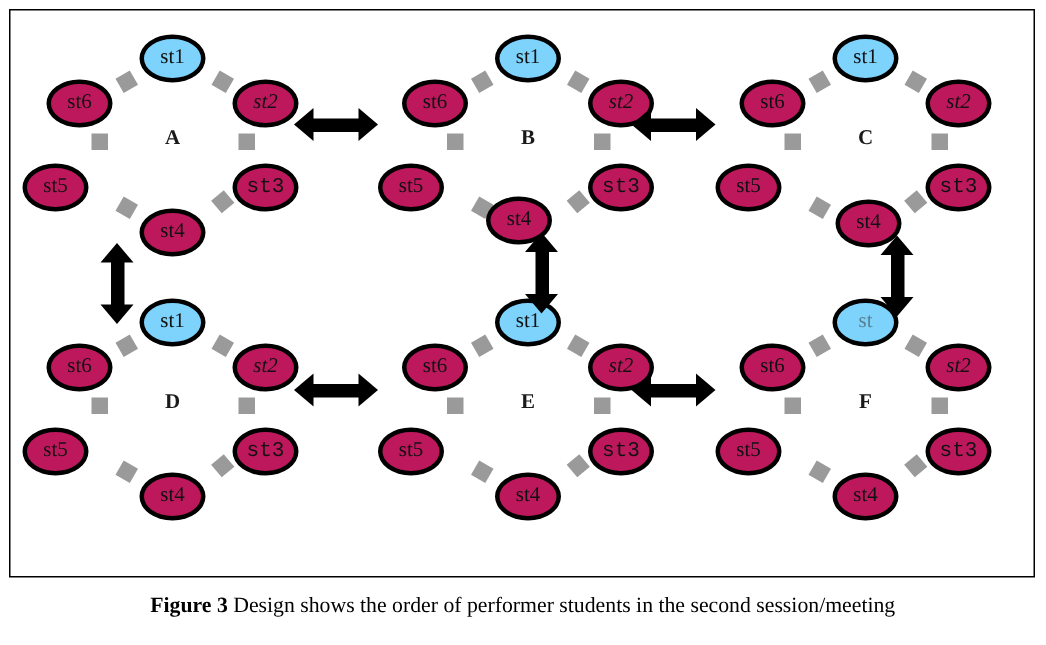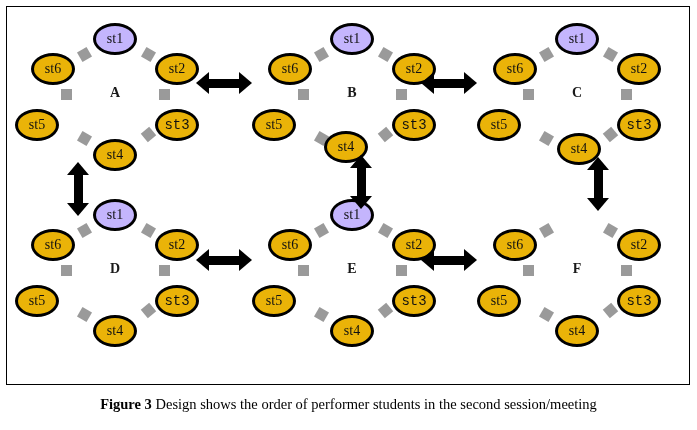--- a/index.html
+++ b/index.html
@@ -12,32 +12,32 @@
     position:absolute;left:6px;top:6px;
     width:684px;height:379px;
     border:1.5px solid #000;
     box-sizing:border-box;
     background:#fff;
   }
   .group{position:absolute;width:200px;height:160px;}
   .node{
     position:absolute;width:44px;height:32px;
     border:3px solid #000;border-radius:50%;
-    background:#eab308;
+    background:#be185d;
     display:flex;align-items:center;justify-content:center;
     font-family:"Liberation Serif", serif;
     font-size:14px;color:#111;
     box-sizing:border-box;
     line-height:1;
   }
-  .node.shaded{background:#c4b5fd;}
+  .node.shaded{background:#7dd3fc;}
   .node.faded{color:rgba(60,60,60,0.55);}
   
   .pos-st1{left:78px;top:2px;}
-  .pos-st2{left:140px;top:32px;}
+  .pos-st2{left:140px;top:32px;font-style:italic;}
   .pos-st3{left:140px;top:88px;font-family:Liberation Mono, monospace;}
   .pos-st4{left:78px;top:118px;}
   .pos-st5{left:0;top:88px;}
   .pos-st6{left:16px;top:32px;}
   
   .v-b .pos-st4{left:72px;top:110px;}
   .v-c .pos-st4{left:80px;top:112px;}
   .group-label{
     position:absolute;left:0;top:64px;width:200px;
     text-align:center;
@@ -159,20 +159,21 @@
     <div class="group-label">E</div>
   </div>
 
   <div class="group" style="left:470px;top:190px;">
     <div class="chev c1"></div>
     <div class="chev c2"></div>
     <div class="chev c3"></div>
     <div class="chev c4"></div>
     <div class="chev c5"></div>
     <div class="chev c6"></div>
+    <div class="node shaded faded pos-st1">st</div>
     <div class="node pos-st2">st2</div>
     <div class="node pos-st3">st3</div>
     <div class="node pos-st4">st4</div>
     <div class="node pos-st5">st5</div>
     <div class="node pos-st6">st6</div>
     <div class="group-label">F</div>
   </div>
 
   <div class="harrow" style="left:189px;top:63px;">
     <div class="hl"></div>

